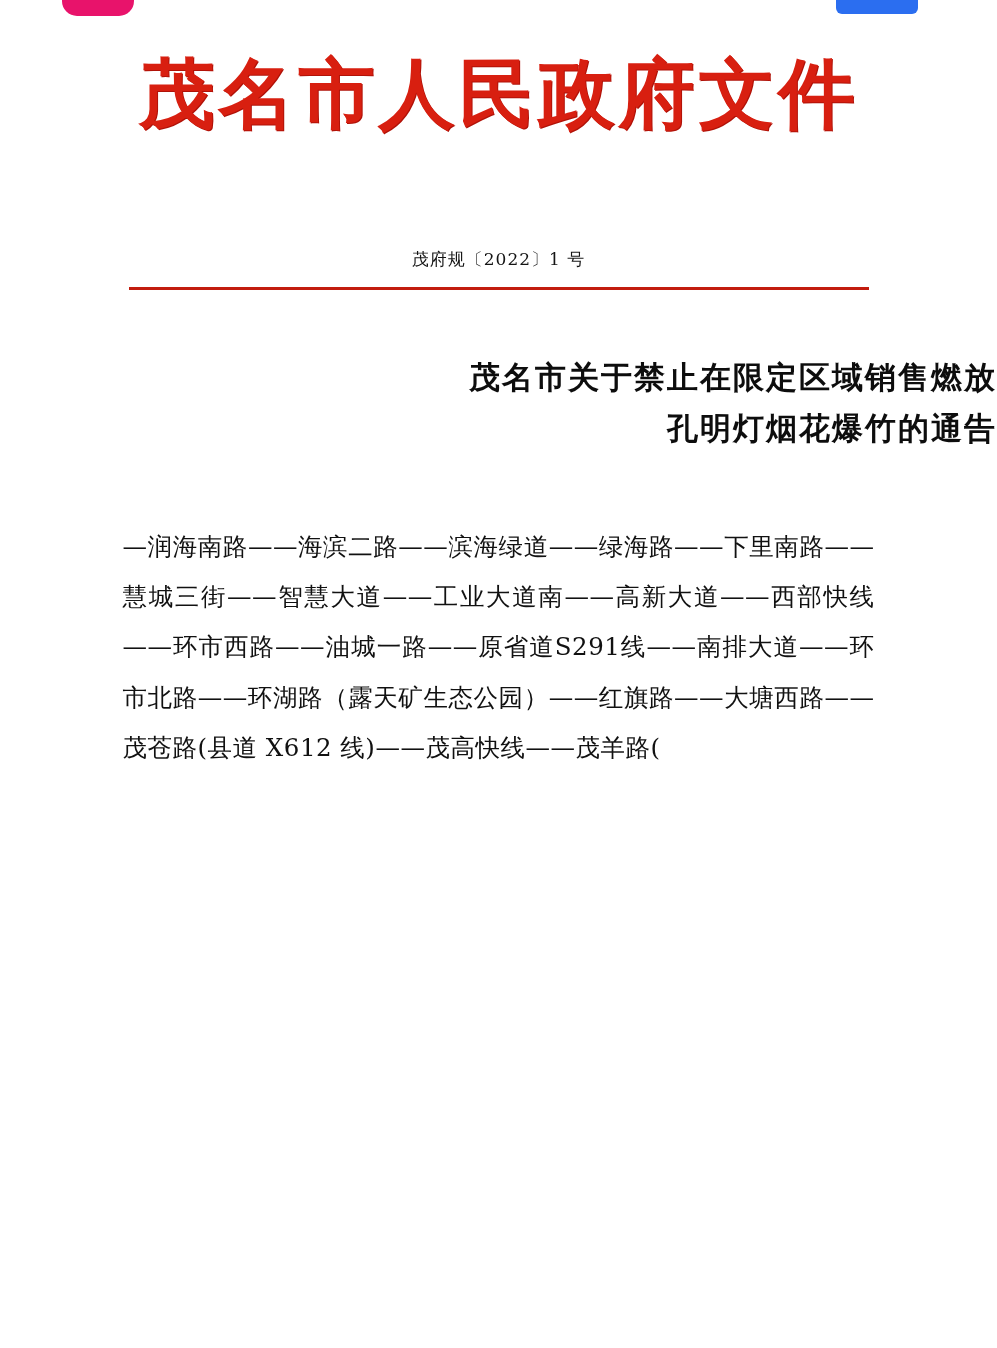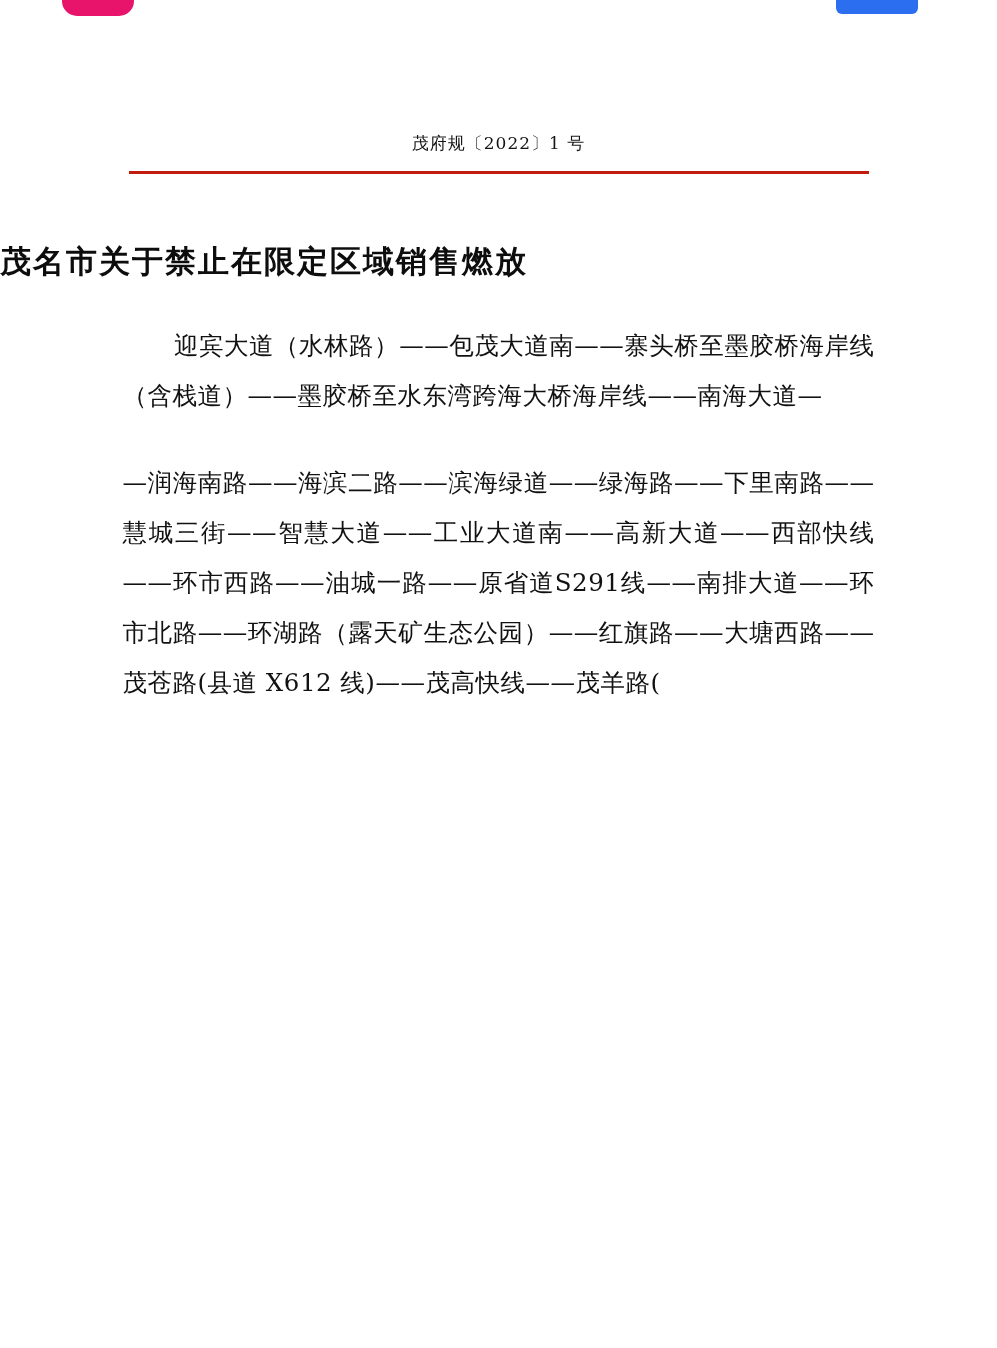--- a/index.html
+++ b/index.html
@@ -75,21 +75,21 @@
 
   .red-rule {
     width: 740px;
     height: 3px;
     background: #c21c0e;
     margin: 16px auto 0 auto;
   }
 
   .doc-title {
     margin-top: 62px;
-    text-align: left;
+    text-align: right;
     font-size: 31px;
     font-weight: bold;
     line-height: 1.65;
     letter-spacing: 2px;
     color: #0d0d0d;
   }
 
   .body-wrap {
     width: 752px;
     margin: 34px auto 0 auto;
@@ -114,30 +114,31 @@
 </head>
 <body>
 
 <div class="top-strip">
   <div class="top-pill-pink"></div>
   <div class="top-pill-blue"></div>
 </div>
 
 <div class="page">
 
+  <div class="doc-masthead">茂名市人民政府文件</div>
 
   <div class="doc-number">茂府规〔2022〕1 号</div>
 
   <div class="red-rule"></div>
 
   <div class="doc-title">
     <div>茂名市关于禁止在限定区域销售燃放</div>
+    <div>孔明灯烟花爆竹的通告</div>
   </div>
 
   <div class="body-wrap">
-    <p class="para indent">迎宾大道（水林路）——包茂大道南——寨头桥至墨胶桥海岸线（含栈道）——墨胶桥至水东湾跨海大桥海岸线——南海大道—</p>
 
     <div class="gap"></div>
 
     <p class="para">—润海南路——海滨二路——滨海绿道——绿海路——下里南路——慧城三街——智慧大道——工业大道南——高新大道——西部快线——环市西路——油城一路——原省道S291线——南排大道——环市北路——环湖路（露天矿生态公园）——红旗路——大塘西路——茂苍路(县道 X612 线)——茂高快线——茂羊路(</p>
   </div>
 
 </div>
 
 </body></html>

